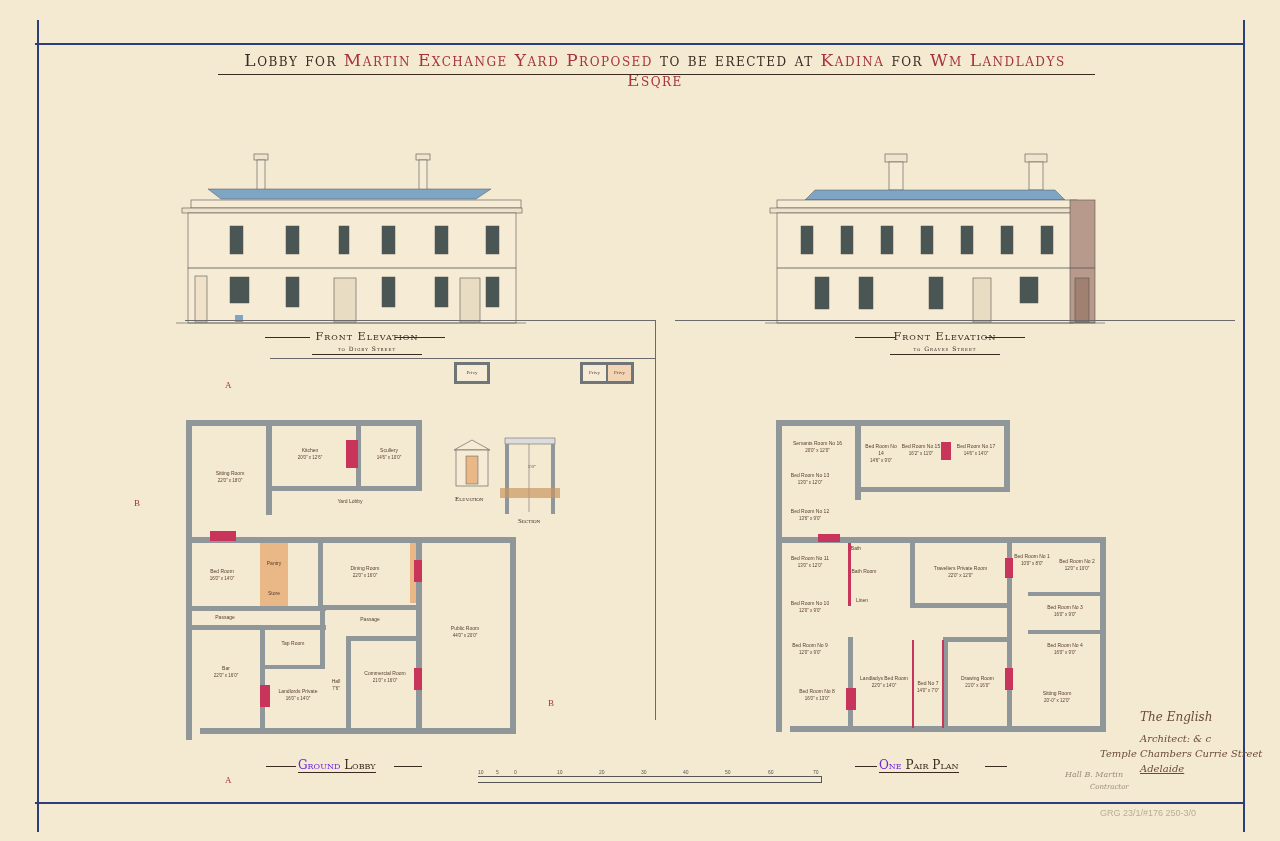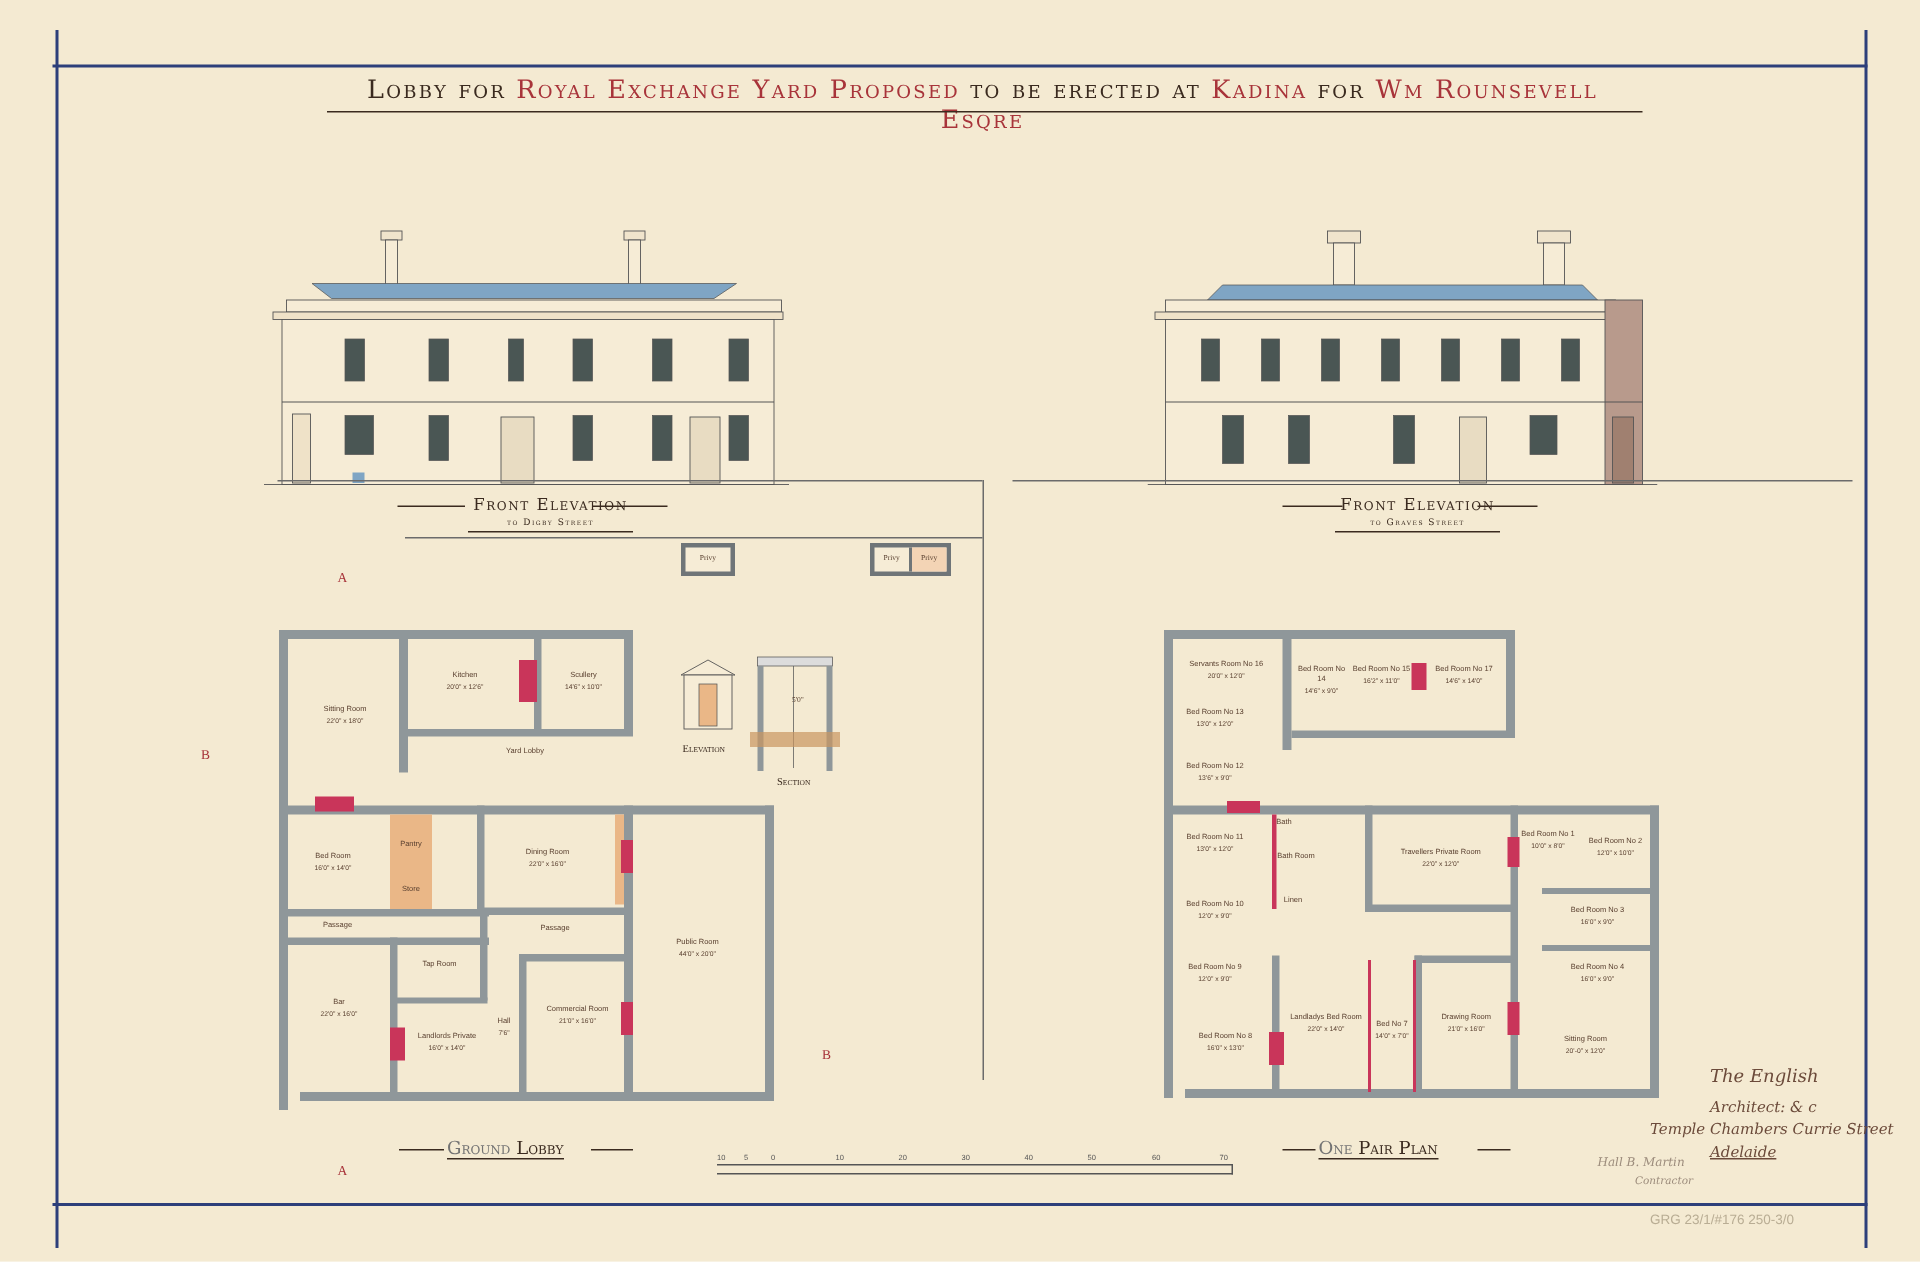--- a/index.html
+++ b/index.html
@@ -6,21 +6,21 @@
   body{width:1280px;height:841px;position:relative;overflow:hidden;font-family:"Liberation Serif",serif;}
   .sheet{position:absolute;left:0;top:0;width:1280px;height:841px;background:#f4ead2;}
   .border-v{position:absolute;width:2px;background:#2d3f7a;}
   .border-h{position:absolute;height:2px;background:#2d3f7a;}
   .title{position:absolute;left:215px;top:50px;width:880px;text-align:center;font-size:17px;letter-spacing:1.5px;color:#3a2a1f;font-variant:small-caps;font-family:"DejaVu Serif",serif;}
   .title .r{color:#a8343a;}
   .title-line{position:absolute;left:218px;top:74px;width:877px;height:1px;background:#3a2a1f;}
   .caption{position:absolute;text-align:center;font-variant:small-caps;font-family:"DejaVu Serif",serif;color:#3a2a1f;font-size:11px;letter-spacing:1px;}
   .caption .sub{display:block;font-size:6px;margin-top:2px;border-bottom:1px solid #3a2a1f;padding-bottom:2px;}
   .plan-label{position:absolute;font-variant:small-caps;font-family:"DejaVu Serif",serif;font-size:12px;color:#3a2a1f;border-bottom:1px solid #3a2a1f;}
-  .plan-label .r{color:#737373;}
+  .plan-label .r{color:#6d28d9;}
   .dash{position:absolute;height:1px;background:#3a2a1f;}
   .elev{position:absolute;}
   .wall{position:absolute;background:#8f979a;}
   .room{position:absolute;font-size:5px;color:#5a4030;text-align:center;font-family:"Liberation Sans",sans-serif;line-height:7px;}
   .room .d{display:block;font-size:4.5px;}
   .fire{position:absolute;background:#c9355a;}
   .ochre{position:absolute;background:#eab787;}
   .scale{position:absolute;left:478px;top:776px;width:343px;height:5px;border:1px solid #555;border-left:none;}
   .scale-tick{position:absolute;top:-8px;font-size:5px;color:#555;font-family:"Liberation Sans",sans-serif;}
   .sig{position:absolute;font-family:"DejaVu Serif",serif;font-style:italic;color:#6b4a3a;}
@@ -32,21 +32,21 @@
 <body>
 
 <div class="sheet">
 
   <div class="border-h" style="left:35px;top:43px;width:1210px;"></div>
   <div class="border-h" style="left:35px;top:802px;width:1210px;"></div>
   <div class="border-v" style="left:37px;top:20px;height:812px;"></div>
   <div class="border-v" style="left:1243px;top:20px;height:812px;"></div>
 
   <div class="title">
-    <span>Lobby for </span><span class="r">Royal </span><span class="r">Exchange </span><span class="r">Yard </span><span class="r">Proposed </span><span>to be erected at </span><span class="r">Kadina </span><span>for </span><span class="r">Wm </span><span class="r">Rounsevell </span><span class="r">Esqre</span>
+    <span>Lobby for </span><span class="r">Martin </span><span class="r">Exchange </span><span class="r">Yard </span><span class="r">Proposed </span><span>to be erected at </span><span class="r">Kadina </span><span>for </span><span class="r">Wm </span><span class="r">Landladys </span><span class="r">Esqre</span>
   </div>
   <div class="title-line"></div>
 
   <svg class="elev" style="left:176px;top:150px;" width="350" height="175" viewBox="0 0 350 175">
     <rect x="78" y="4" width="14" height="6" fill="#f0e4cc" stroke="#555" stroke-width="0.6"></rect>
     <rect x="81" y="10" width="8" height="30" fill="#f6ecd6" stroke="#555" stroke-width="0.6"></rect>
     <rect x="240" y="4" width="14" height="6" fill="#f0e4cc" stroke="#555" stroke-width="0.6"></rect>
     <rect x="243" y="10" width="8" height="30" fill="#f6ecd6" stroke="#555" stroke-width="0.6"></rect>
     <polygon points="45,50 300,50 315,40 32,40" fill="#7fa5c4" stroke="#555" stroke-width="0.5" transform="translate(0,-1)"></polygon>
     <rect x="15" y="50" width="330" height="8" fill="#f6ecd6" stroke="#555" stroke-width="0.6"></rect>

